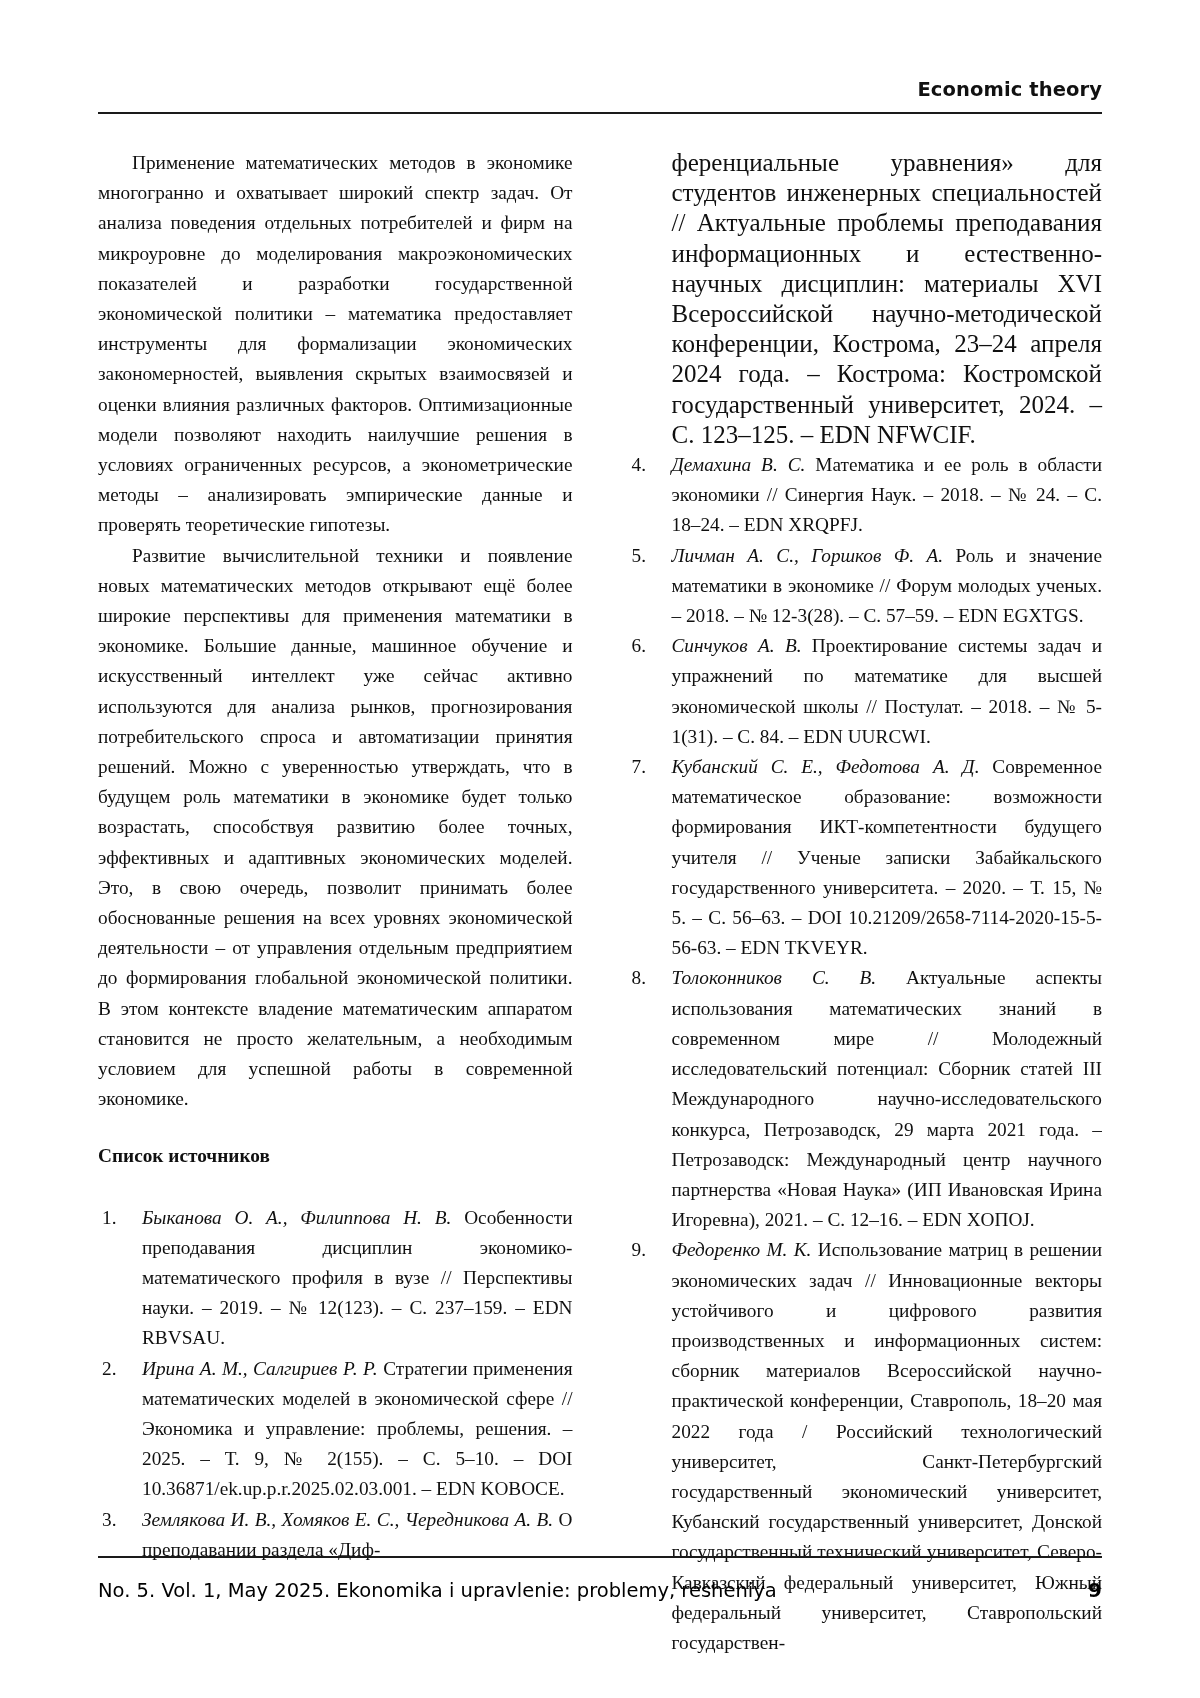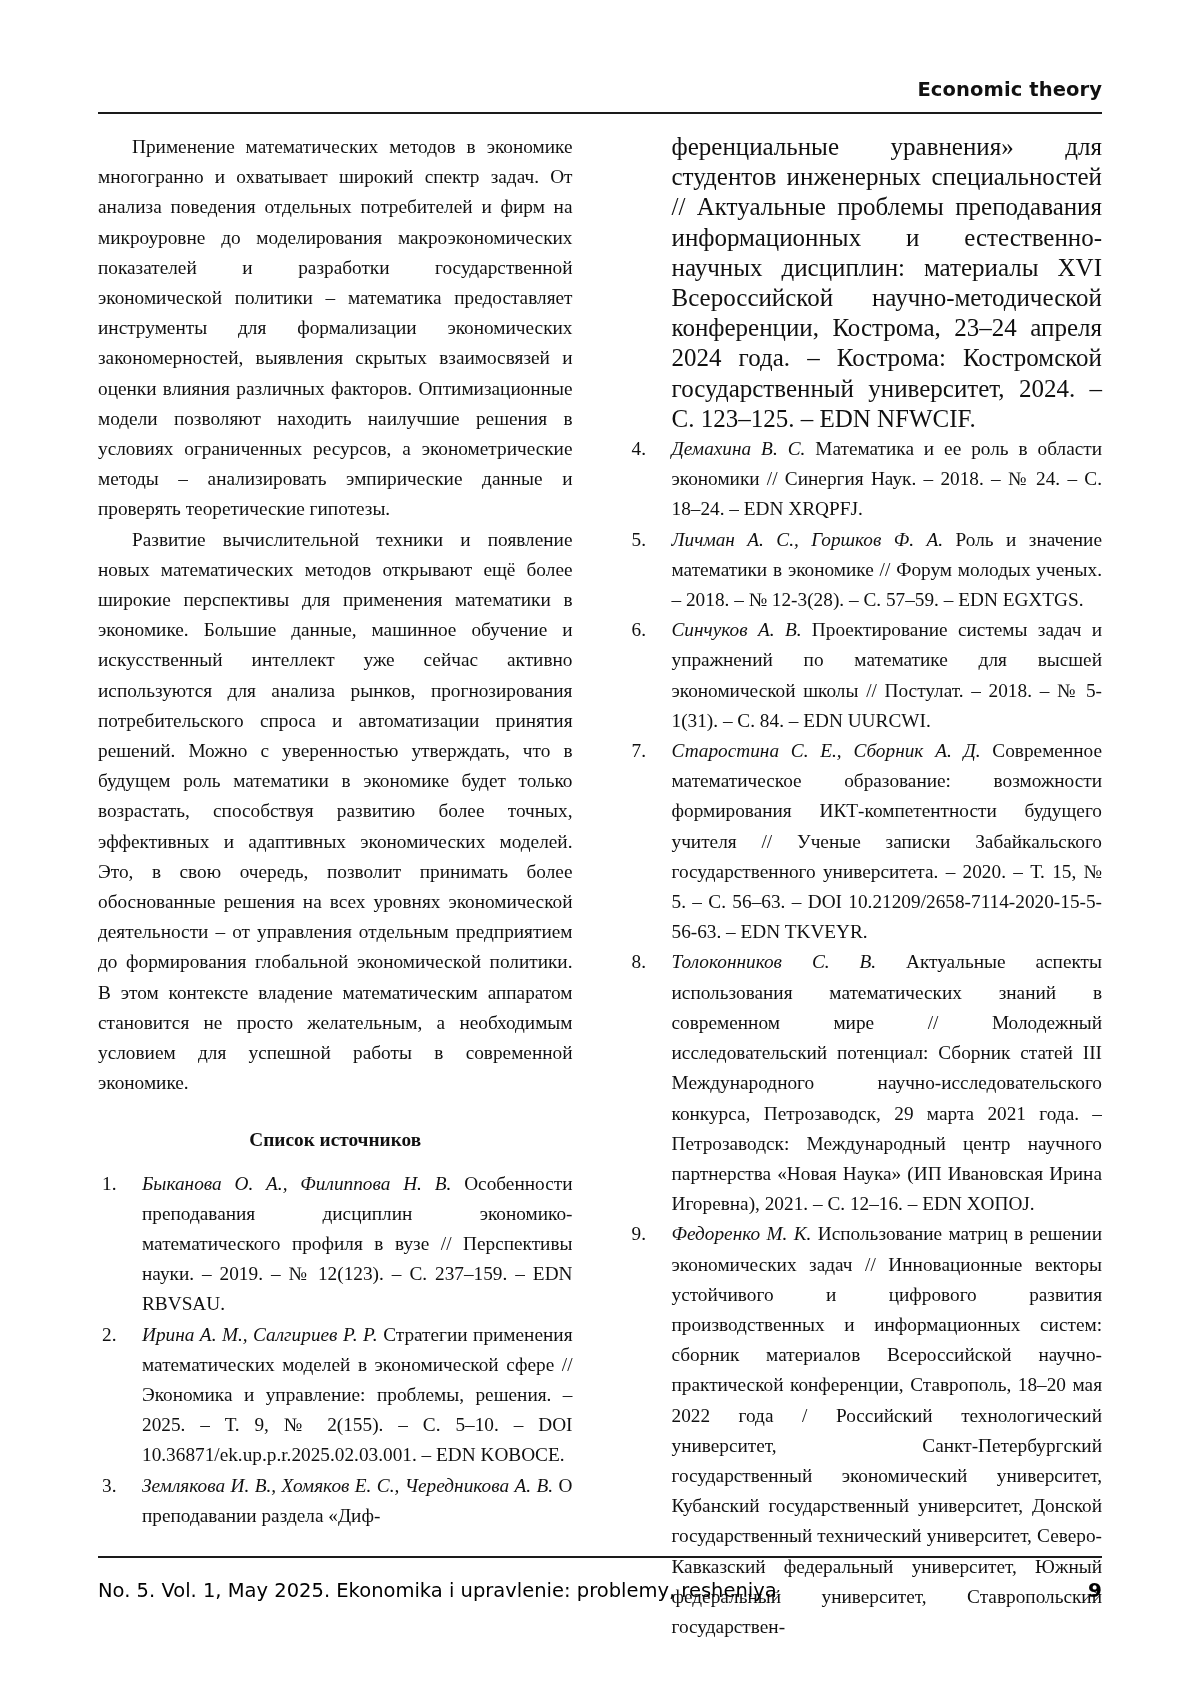--- a/index.html
+++ b/index.html
@@ -57,42 +57,41 @@
     display: flex;
     justify-content: space-between;
     align-items: center;
   }
   .footer .page-num {
     font-weight: bold;
     font-size: 20px;
   }
   .columns {
     position: absolute;
-    top: 132px;
+    top: 148px;
     left: 98px;
     width: 1004px;
     height: 1400px;
     display: flex;
     gap: 55px;
   }
   .col {
     width: 478px;
   }
   p.body {
     margin: 0;
     text-align: justify;
     text-justify: inter-word;
     font-size: 19.3px;
     line-height: 30.2px;
     text-indent: 34px;
     hyphens: auto;
   }
   .sec-title {
-    margin: 26px 0 14px 0;
-    text-align: center;
+    margin: 26px 0 32px 0;
     font-size: 19.3px;
     font-weight: bold;
     line-height: 30px;
   }
   ol.refs {
     margin: 0;
     padding: 0;
     list-style: none;
   }
   ol.refs li {
@@ -157,21 +156,21 @@
         <li>
           <span class="num">4.</span><i>Демахина В. С.</i> <span>Математика и ее роль в области экономики // Синергия Наук. – 2018. – № 24. – С. 18–24. – EDN XRQPFJ.</span>
         </li>
         <li>
           <span class="num">5.</span><i>Личман А. С., Горшков Ф. А.</i> <span>Роль и значение математики в экономике // Форум молодых ученых. – 2018. – № 12-3(28). – С. 57–59. – EDN EGXTGS.</span>
         </li>
         <li>
           <span class="num">6.</span><i>Синчуков А. В.</i> <span>Проектирование системы задач и упражнений по математике для высшей экономической школы // Постулат. – 2018. – № 5-1(31). – С. 84. – EDN UURCWI.</span>
         </li>
         <li>
-          <span class="num">7.</span><i>Старостина С. Е., Сборник А. Д.</i> <span>Современное математическое образование: возможности формирования ИКТ-компетентности будущего учителя // Ученые записки Забайкальского государственного университета. – 2020. – Т. 15, № 5. – С. 56–63. – DOI 10.21209/2658-7114-2020-15-5-56-63. – EDN TKVEYR.</span>
+          <span class="num">7.</span><i>Кубанский С. Е., Федотова А. Д.</i> <span>Современное математическое образование: возможности формирования ИКТ-компетентности будущего учителя // Ученые записки Забайкальского государственного университета. – 2020. – Т. 15, № 5. – С. 56–63. – DOI 10.21209/2658-7114-2020-15-5-56-63. – EDN TKVEYR.</span>
         </li>
         <li>
           <span class="num">8.</span><i>Толоконников С. В.</i> <span>Актуальные аспекты использования математических знаний в современном мире // Молодежный исследовательский потенциал: Сборник статей III Международного научно-исследовательского конкурса, Петрозаводск, 29 марта 2021 года. – Петрозаводск: Международный центр научного партнерства «Новая Наука» (ИП Ивановская Ирина Игоревна), 2021. – С. 12–16. – EDN XOПOJ.</span>
         </li>
         <li>
           <span class="num">9.</span><i>Федоренко М. К.</i> <span>Использование матриц в решении экономических задач // Инновационные векторы устойчивого и цифрового развития производственных и информационных систем: сборник материалов Всероссийской научно-практической конференции, Ставрополь, 18–20 мая 2022 года / Российский технологический университет, Санкт-Петербургский государственный экономический университет, Кубанский государственный университет, Донской государственный технический университет, Северо-Кавказский федеральный университет, Южный федеральный университет, Ставропольский государствен-</span>
         </li>
       </ol>
     </div>
 

